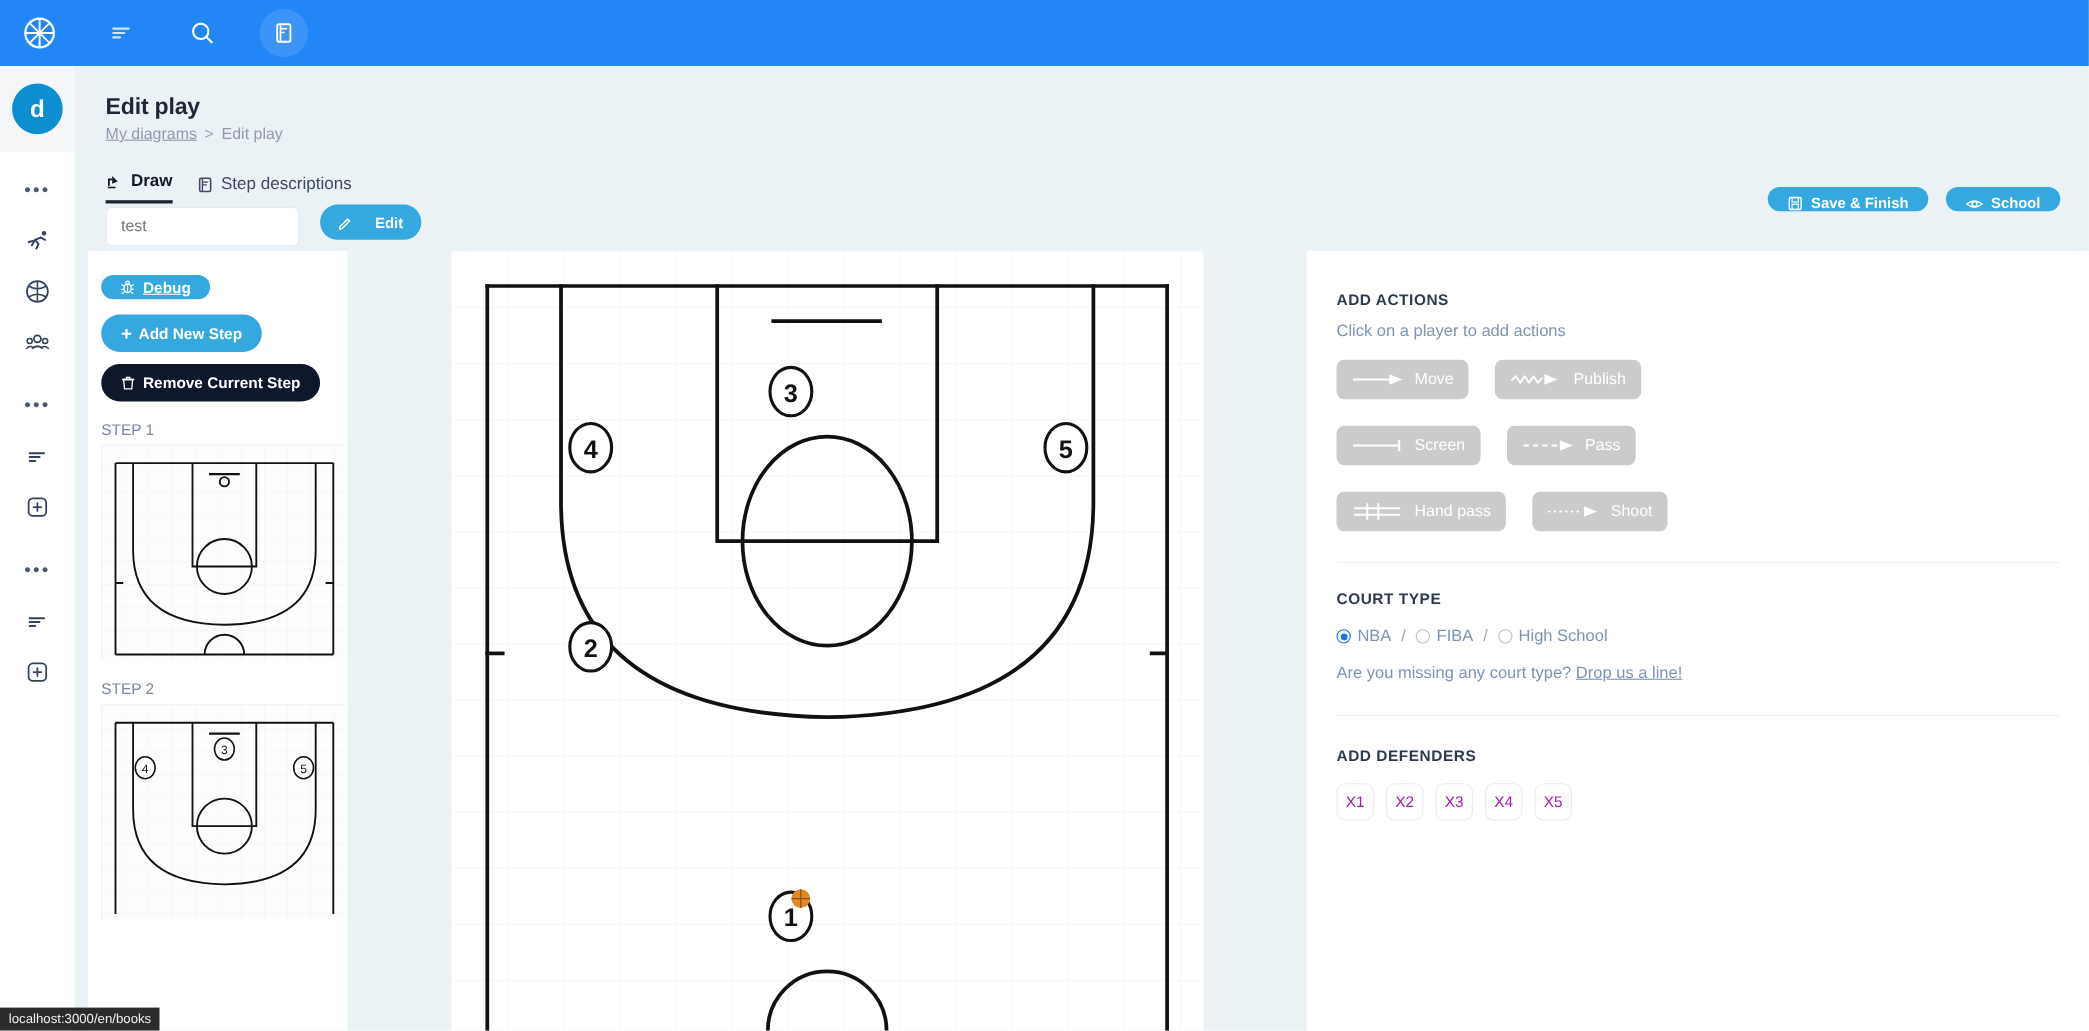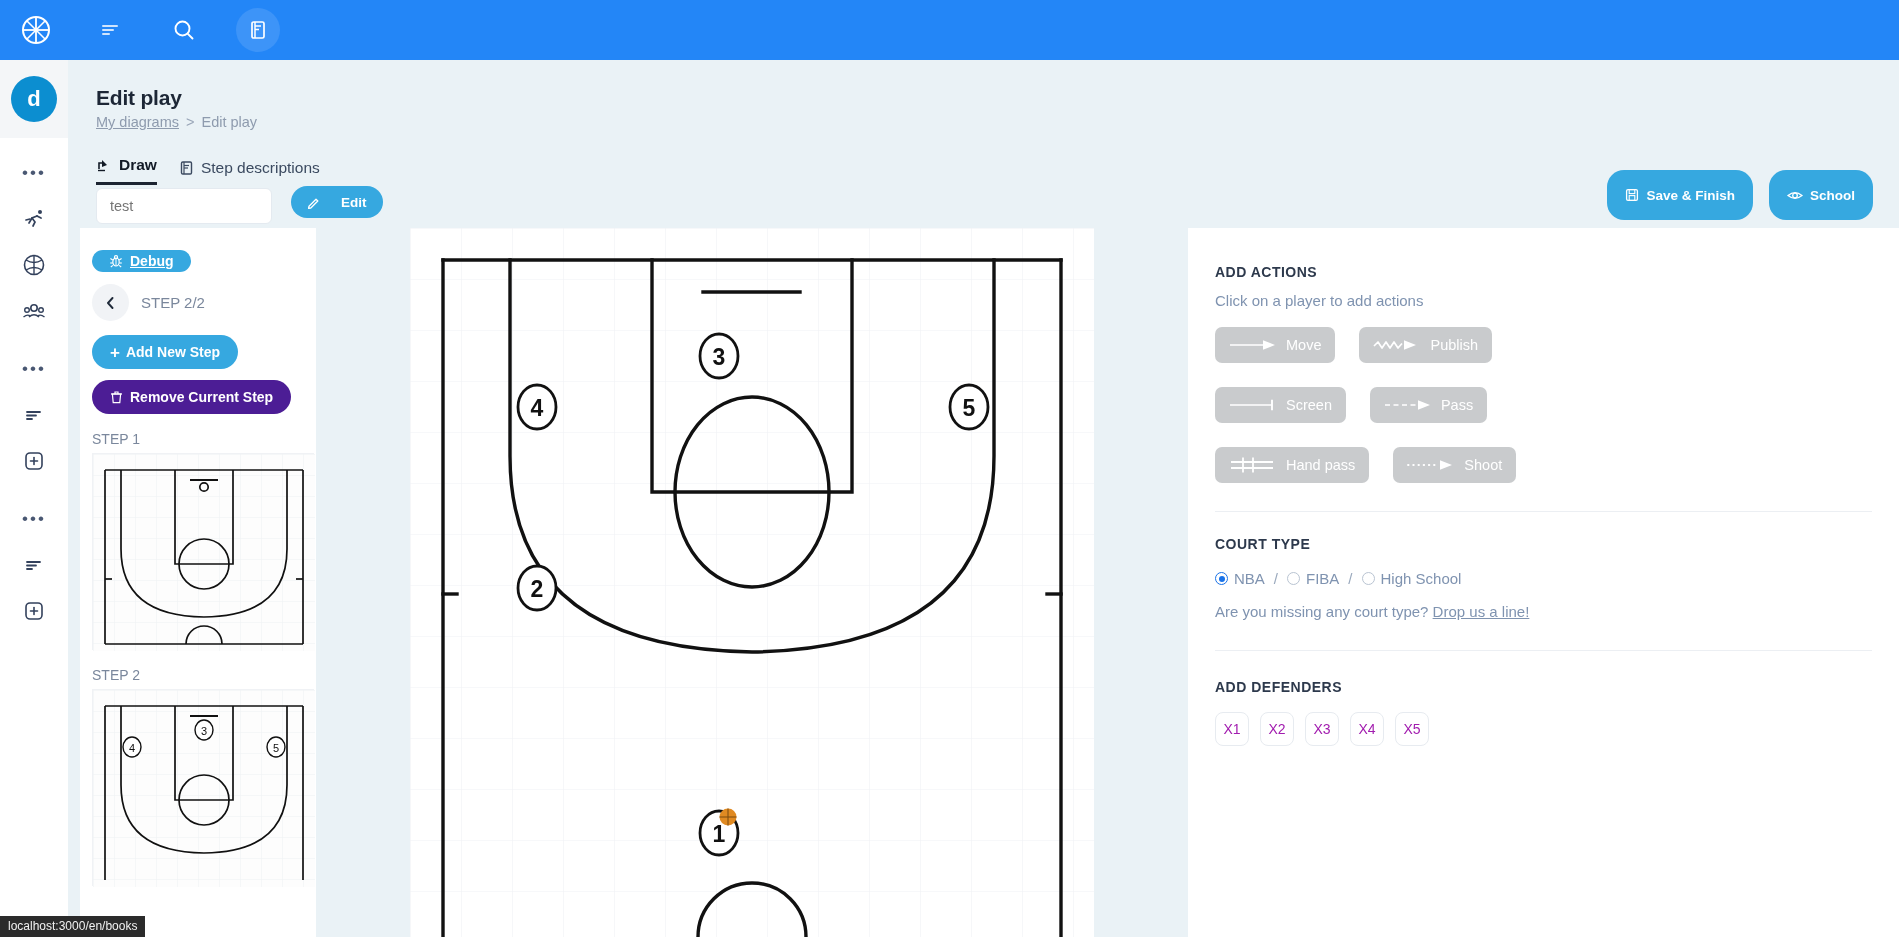--- a/index.html
+++ b/index.html
@@ -101,24 +101,24 @@
     font-size: 13.5px; font-weight: 700; cursor: pointer;
     display: flex; align-items: center; gap: 21px;
     font-family: "Liberation Sans", sans-serif;
   }
 
   .topright {
     position: absolute; right: 26px; top: 110px;
     display: flex; gap: 16px;
   }
   .pill-btn {
-    height: 50px; padding: 0 18px; border: none; border-radius: 17px;
+    height: 22px; padding: 0 18px; border: none; border-radius: 17px;
     background: #36a8e0; color: #fff; cursor: pointer;
     font-size: 13.5px; font-weight: 700;
-    display: flex; align-items: center; gap: 7px;
+    display: flex; align-items: flex-end; gap: 7px;
     font-family: "Liberation Sans", sans-serif;
   }
 
   
   .left-panel {
     position: absolute; left: 12px; top: 168px;
     width: 236px; height: 709px;
     background: #ffffff;
     overflow: hidden;
   }
@@ -148,21 +148,21 @@
     margin: 14px 0 0 12px;
     height: 34px; padding: 0 18px; border: none; border-radius: 18px;
     background: #36a8e0; color: #fff; cursor: pointer;
     font-size: 14px; font-weight: 700;
     display: flex; align-items: center; gap: 6px;
     font-family: "Liberation Sans", sans-serif;
   }
   .remove-step-btn {
     margin: 11px 0 0 12px;
     height: 34px; padding: 0 18px; border: none; border-radius: 18px;
-    background: #4c1d95; color: #fff; cursor: pointer;
+    background: #0f172a; color: #fff; cursor: pointer;
     font-size: 14px; font-weight: 700;
     display: flex; align-items: center; gap: 7px;
     font-family: "Liberation Sans", sans-serif;
   }
 
   .thumb-label {
     margin: 17px 0 6px 12px;
     font-size: 14px; color: #7a879c;
   }
   .thumb {
@@ -439,28 +439,20 @@
         <line x1="10.2" y1="6" x2="12.6" y2="4.6" stroke="#fff" stroke-width="1.1"></line>
         <line x1="3.6" y1="9" x2="1.2" y2="9" stroke="#fff" stroke-width="1.1"></line>
         <line x1="10.4" y1="9" x2="12.8" y2="9" stroke="#fff" stroke-width="1.1"></line>
         <line x1="3.9" y1="11.4" x2="1.8" y2="13" stroke="#fff" stroke-width="1.1"></line>
         <line x1="10.1" y1="11.4" x2="12.2" y2="13" stroke="#fff" stroke-width="1.1"></line>
         <circle cx="7" cy="3.2" r="1.6" fill="none" stroke="#fff" stroke-width="1.1"></circle>
       </svg>
       <span class="lbl">Debug</span>
     </button>
 
-    <div class="step-nav">
-      <button class="step-prev">
-        <svg width="9" height="12" viewBox="0 0 9 12">
-          <path d="M6.5 1 L2 6 L6.5 11" fill="none" stroke="#202b3a" stroke-width="1.9" stroke-linecap="round" stroke-linejoin="round"></path>
-        </svg>
-      </button>
-      <span class="step-label">STEP 2/2</span>
-    </div>
 
     <button class="add-step-btn">
       <span style="font-size:17px;line-height:13px;">+</span>
       <span>Add New Step</span>
     </button>
 
     <button class="remove-step-btn">
       <svg width="13" height="14" viewBox="0 0 13 14">
         <path d="M2.4 4 L10.6 4 L9.8 12.6 L3.2 12.6 Z" fill="none" stroke="#fff" stroke-width="1.2"></path>
         <line x1="1" y1="4" x2="12" y2="4" stroke="#fff" stroke-width="1.3"></line>

